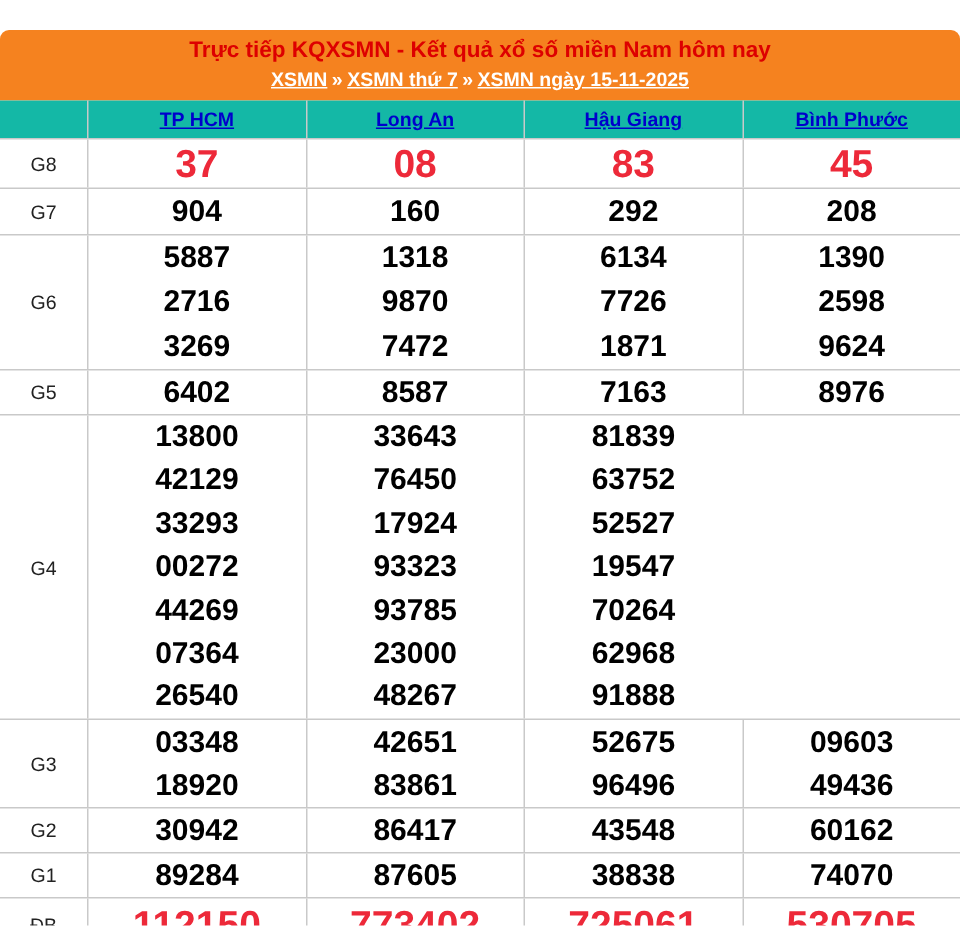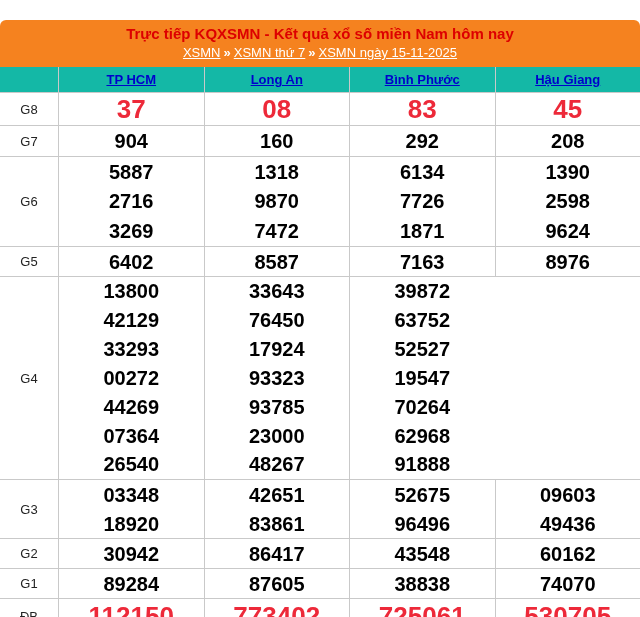--- a/index.html
+++ b/index.html
@@ -28,20 +28,21 @@
   .breadcrumb {
     margin-top: 1px;
     font-size: 13px;
     color: #ffffff;
     line-height: 17px;
   }
   .breadcrumb a {
     color: #ffffff;
     text-decoration: underline;
     cursor: pointer;
+    font-weight: bold;
   }
   .breadcrumb .sep { margin: 0 3px; font-weight: bold; }
 
   
   .results { width: 640px; }
   .header-row {
     display: grid;
     grid-template-columns: 58px repeat(4, 1fr);
     background: #14b8a6;
     height: 25px;
@@ -109,24 +110,24 @@
 <div class="results">
   <div class="header-row">
     <div class="header-cell"></div>
     <div class="header-cell">
         <a>TP HCM</a>
       </div>
     <div class="header-cell">
         <a>Long An</a>
       </div>
     <div class="header-cell">
+        <a>Hậu Giang</a>
+      </div>
+    <div class="header-cell">
         <a>Bình Phước</a>
-      </div>
-    <div class="header-cell">
-        <a>Hậu Giang</a>
       </div>
   </div>
   <div class="table-body">
       <div class="prize-row highlight">
         <div class="prize-label">G8</div>
         <div class="prize-cell">
           <div class="num">37</div>
         </div>
         <div class="prize-cell">
           <div class="num">08</div>
@@ -205,21 +206,21 @@
         <div class="prize-cell">
           <div class="num">33643</div>
           <div class="num">76450</div>
           <div class="num">17924</div>
           <div class="num">93323</div>
           <div class="num">93785</div>
           <div class="num">23000</div>
           <div class="num">48267</div>
         </div>
         <div class="prize-cell">
-          <div class="num">39872</div>
+          <div class="num">81839</div>
           <div class="num">63752</div>
           <div class="num">52527</div>
           <div class="num">19547</div>
           <div class="num">70264</div>
           <div class="num">62968</div>
           <div class="num">91888</div>
         </div>
       </div>
       <div class="prize-row">
         <div class="prize-label">G3</div>

